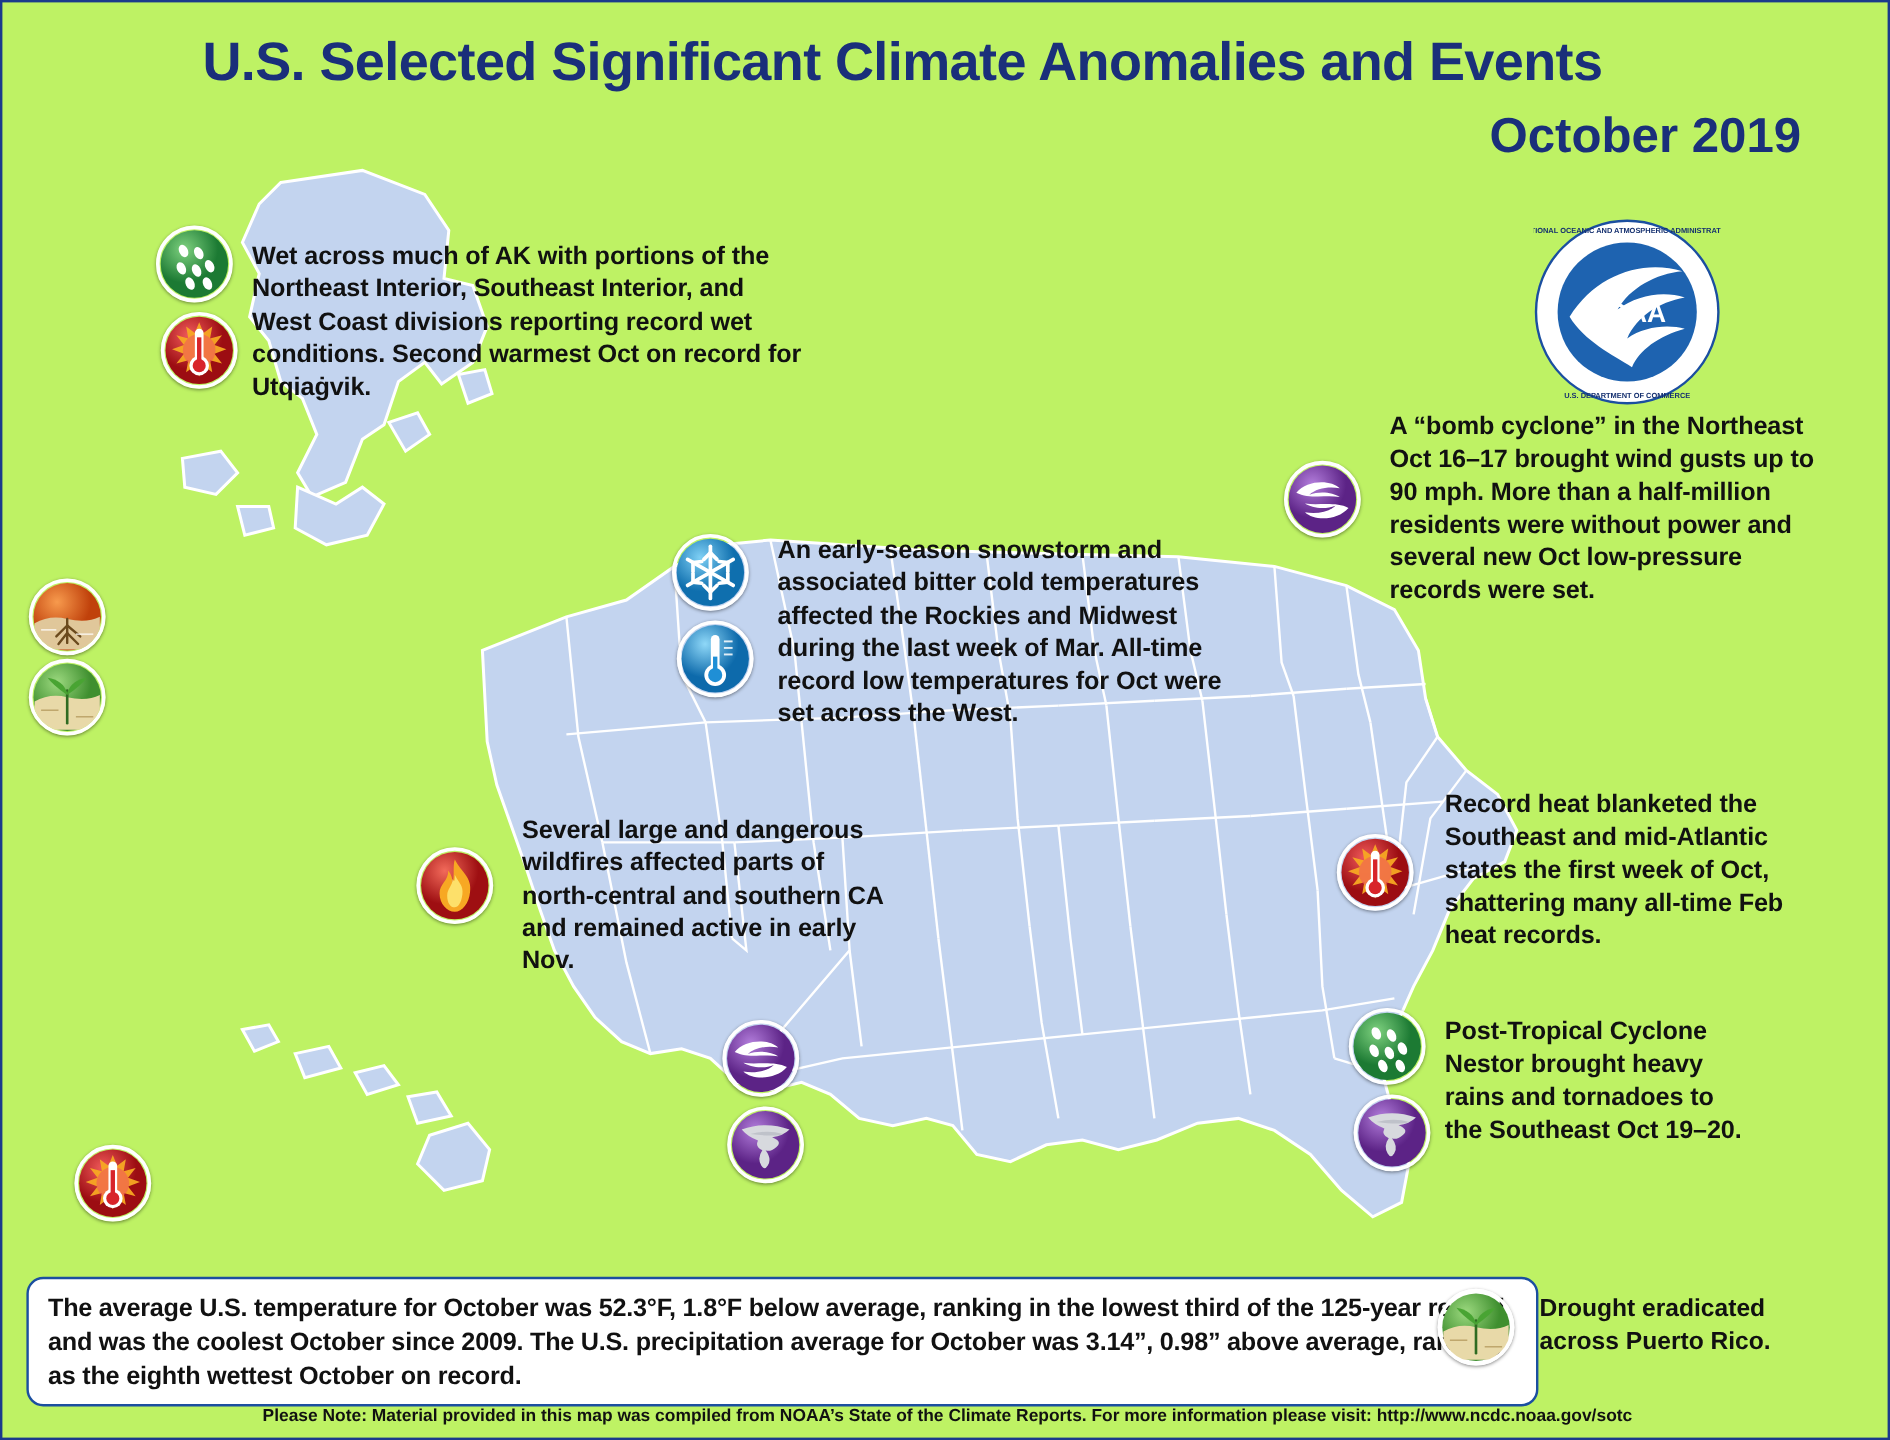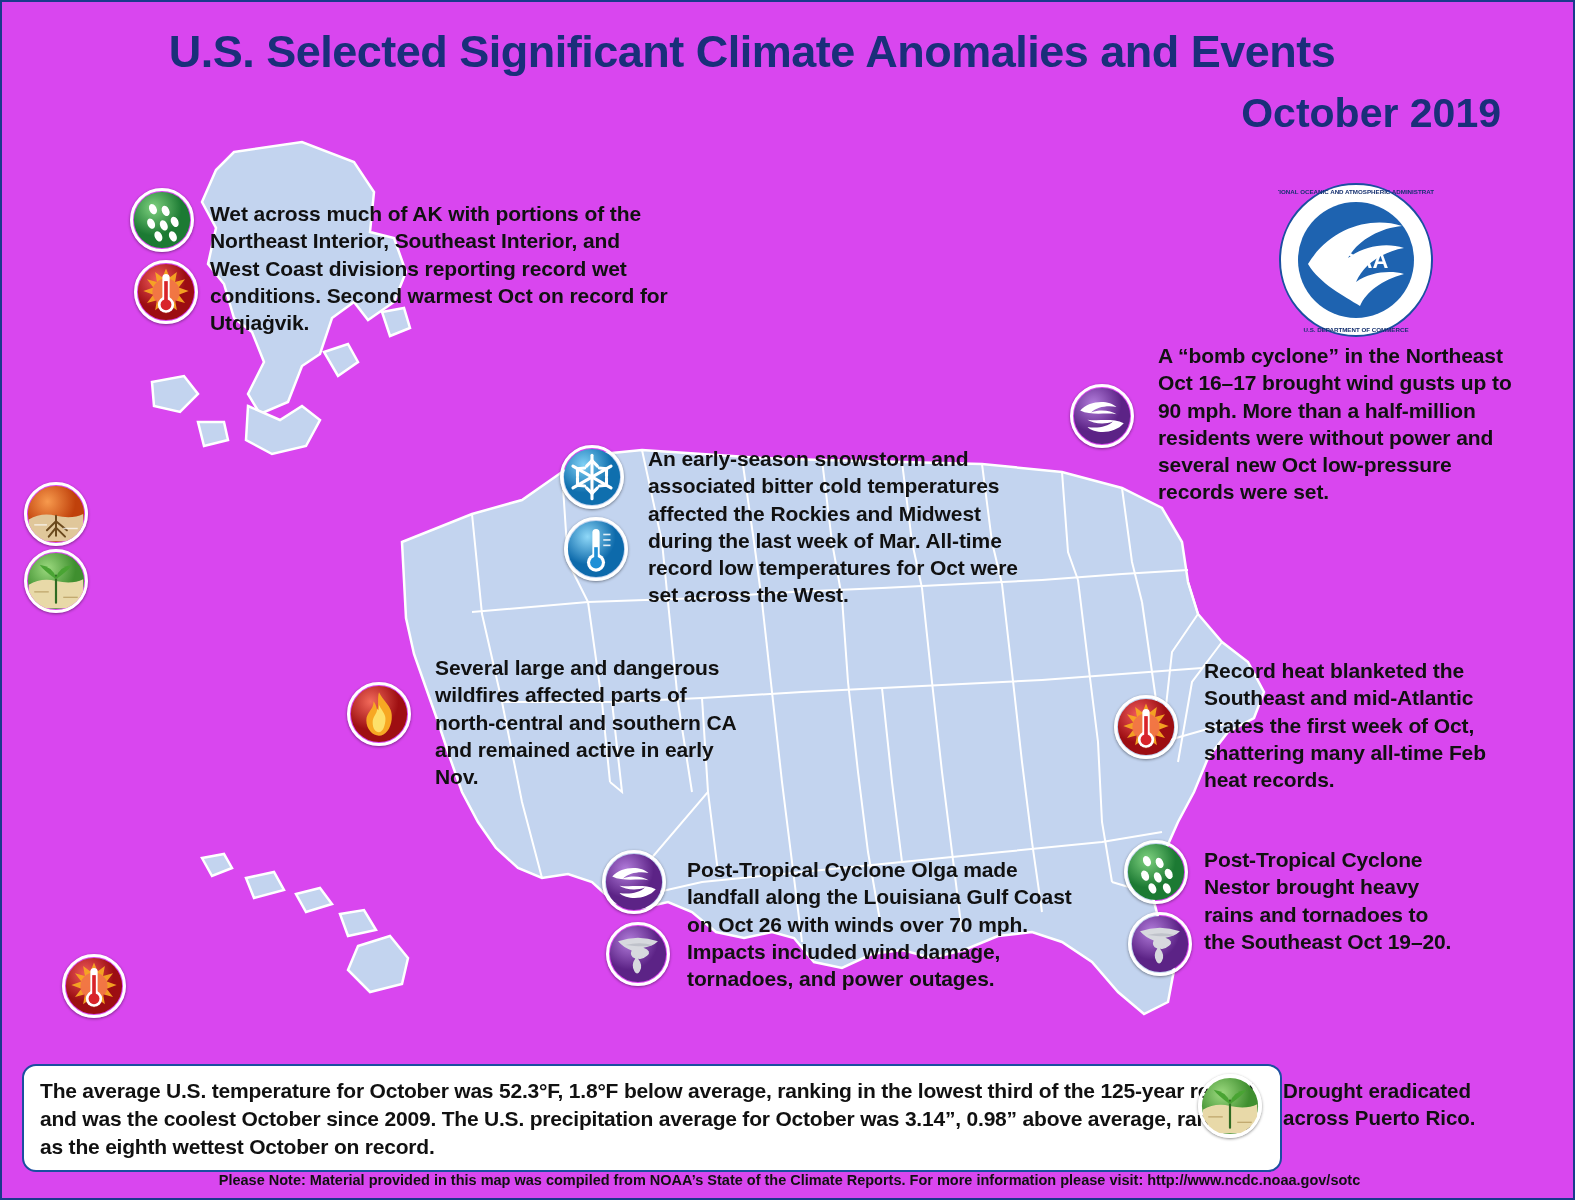--- a/index.html
+++ b/index.html
@@ -13,21 +13,21 @@
     font-family: "Liberation Sans", sans-serif;
     position: relative;
     overflow: hidden;
   }
   #page {
     position: relative;
     width: 1575px;
     height: 1200px;
     border: 2px solid #1b3a8c;
     box-sizing: border-box;
-    background: #d946ef;
+    background: #bef264;
   }
   
   .title {
     position: absolute;
     left: 0;
     top: 26px;
     width: 1500px;
     text-align: center;
     font-size: 45px;
     font-weight: bold;
@@ -387,21 +387,21 @@
       <circle cx="32" cy="32" r="31" fill="url(#gP)"></circle>
       <g fill="#ffffff">
         <path d="M8,26 C18,14 40,14 48,22 C38,20 26,22 20,28 C30,24 42,26 48,30 C36,28 20,32 8,26 Z"></path>
         <path d="M56,40 C46,52 24,52 16,44 C26,46 38,44 44,38 C34,42 22,40 16,36 C28,38 44,34 56,40 Z"></path>
       </g>
         </svg>
     </div>
     <div class="text" style="margin-left:88px;">A “bomb cyclone” in the Northeast Oct 16–17 brought wind gusts up to 90 mph. More than a half-million residents were without power and several new Oct low-pressure records were set.</div>
   </div>
 
-  <div class="callout" style="left:345px; top:652px; width:400px;">
+  <div class="callout" style="left:345px; top:676px; width:400px;">
     <div class="icon" style="left:0px; top:28px;">
       <svg viewBox="0 0 64 64">
           <defs>
             <radialGradient id="gR2" cx="35%" cy="28%">
               <stop offset="0%" stop-color="#f26a5a"></stop>
               <stop offset="100%" stop-color="#9e0f12"></stop>
             </radialGradient>
           </defs>
       <circle cx="32" cy="32" r="31" fill="url(#gR2)"></circle>
       <path d="M32,8 C38,20 48,24 46,38 C45,48 39,56 32,56 C25,56 18,49 18,39 C18,30 26,28 26,18 C29,22 30,26 30,30 C32,22 30,14 32,8 Z" fill="#f7a823"></path>
@@ -456,21 +456,20 @@
               <stop offset="100%" stop-color="#5c2386"></stop>
             </radialGradient>
           </defs>
       <circle cx="32" cy="32" r="31" fill="url(#gP3)"></circle>
       <path d="M10,18 q22,-8 44,0 q-6,6 -16,7 q10,4 4,9 q-6,5 -10,3 q6,8 2,14 q-3,5 -6,0 q-4,-7 1,-14 q-7,-3 -4,-9 q-9,-3 -15,-10 Z" fill="#d7d9de"></path>
       <g fill="#b9bcc4" opacity="0.8">
             <path d="M18,22 q16,-4 30,0 q-8,3 -30,0 Z"></path>
           </g>
         </svg>
     </div>
-    <div class="text" style="margin-left:85px; padding-top:6px;">Post-Tropical Cyclone Olga made landfall along the Louisiana Gulf Coast on Oct 26 with winds over 70 mph. Impacts included wind damage, tornadoes, and power outages.</div>
   </div>
 
   <div class="callout" style="left:1122px; top:838px; width:330px;">
     <div class="icon" style="left:0px; top:0px;">
       <svg viewBox="0 0 64 64">
           <defs>
             <radialGradient id="gG3" cx="35%" cy="28%">
               <stop offset="0%" stop-color="#7ed17f"></stop>
               <stop offset="100%" stop-color="#1c7a33"></stop>
             </radialGradient>

